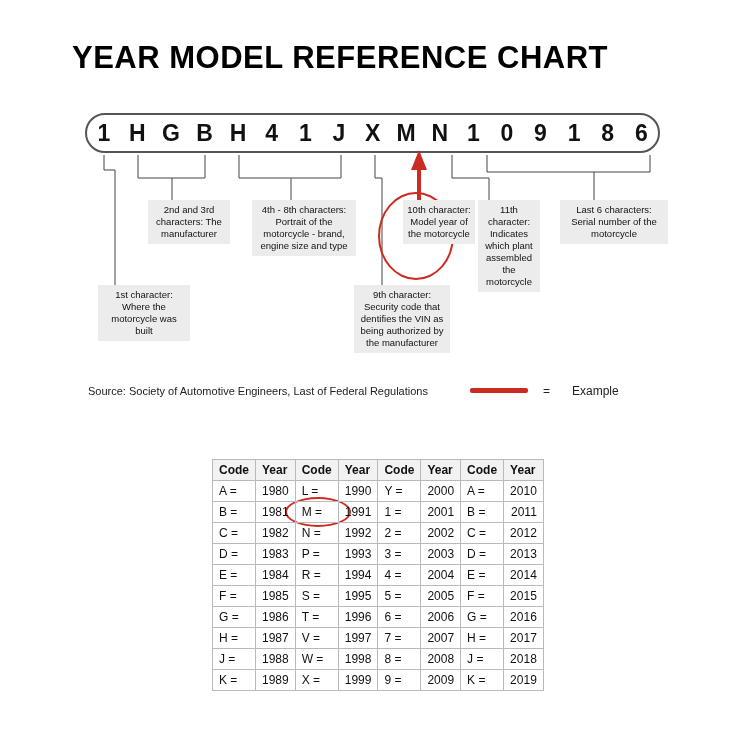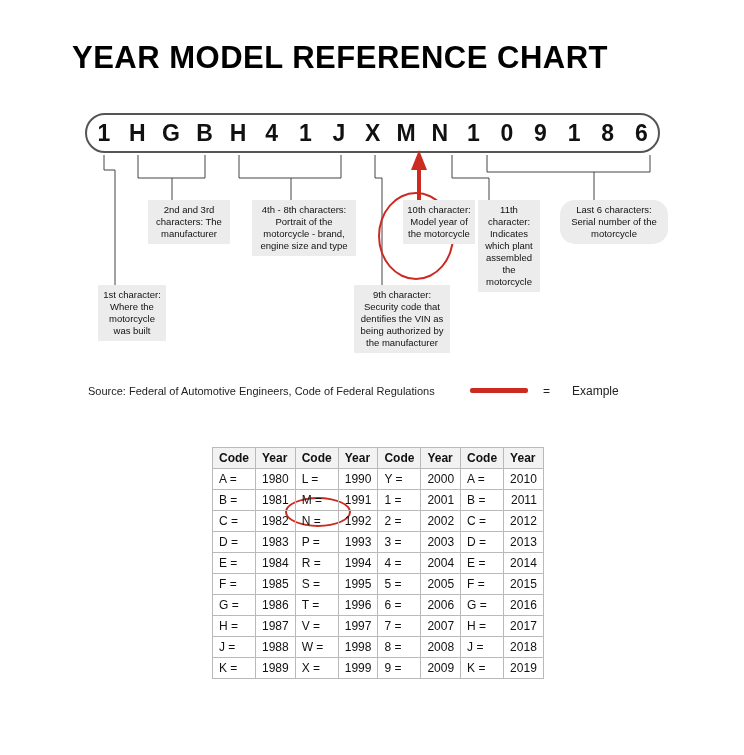--- a/index.html
+++ b/index.html
@@ -68,27 +68,27 @@
     background: #ececec;
     color: #111;
     font-size: 9.5px;
     line-height: 12px;
     text-align: center;
     padding: 4px 4px;
     box-sizing: border-box;
     margin-left: 20px;
   }
 
-  #note-1st   { left: 78px;  top: 285px; width: 68px; }
+  #note-1st   { left: 78px;  top: 285px; width: 92px; }
   #note-2nd3rd{ left: 128px; top: 200px; width: 82px; }
   #note-4th8th{ left: 232px; top: 200px; width: 104px; }
   #note-9th   { left: 334px; top: 285px; width: 96px; }
   #note-10th  { left: 383px; top: 200px; width: 72px; }
   #note-11th  { left: 458px; top: 200px; width: 62px; }
-  #note-last6 { left: 540px; top: 200px; width: 108px; border-radius: 15px; }
+  #note-last6 { left: 540px; top: 200px; width: 108px; }
 
   
   #source-text {
     position: absolute;
     left: 88px;
     top: 385px;
     font-size: 11px;
     color: #222;
   }
   #legend-equals {
@@ -109,20 +109,21 @@
   
   #code-table-wrap {
     position: absolute;
     left: 212px;
     top: 447px;
   }
   table.code-table {
     border-collapse: collapse;
     font-size: 12px;
     color: #111;
+    margin-top: 12px;
   }
   table.code-table th,
   table.code-table td {
     border: 1px solid #b9b9b9;
     padding: 3px 6px;
     height: 18px;
     box-sizing: border-box;
     text-align: left;
     white-space: nowrap;
   }
@@ -225,21 +226,21 @@
 <div id="red-ellipse-table"></div>
 
 <div class="note" id="note-1st">1st character: Where the motorcycle was built</div>
 <div class="note" id="note-2nd3rd">2nd and 3rd characters: The manufacturer</div>
 <div class="note" id="note-4th8th">4th - 8th characters: Portrait of the motorcycle - brand, engine size and type</div>
 <div class="note" id="note-9th">9th character: Security code that dentifies the VIN as being authorized by the manufacturer</div>
 <div class="note" id="note-10th">10th character: Model year of the motorcycle</div>
 <div class="note" id="note-11th">11th character: Indicates which plant assembled the motorcycle</div>
 <div class="note" id="note-last6">Last 6 characters: Serial number of the motorcycle</div>
 
-<div id="source-text">Source:  Federal of Automotive Engineers, Code of Federal Regulations</div>
+<div id="source-text">Source:  Society of Automotive Engineers, Last of Federal Regulations</div>
 <div id="legend-dash"></div>
 <div id="legend-equals">=</div>
 <div id="legend-label">Example</div>
 
 <div id="code-table-wrap">
   <table class="code-table">
     <thead>
       <tr>
         <th>Code</th>
         <th>Year</th>

